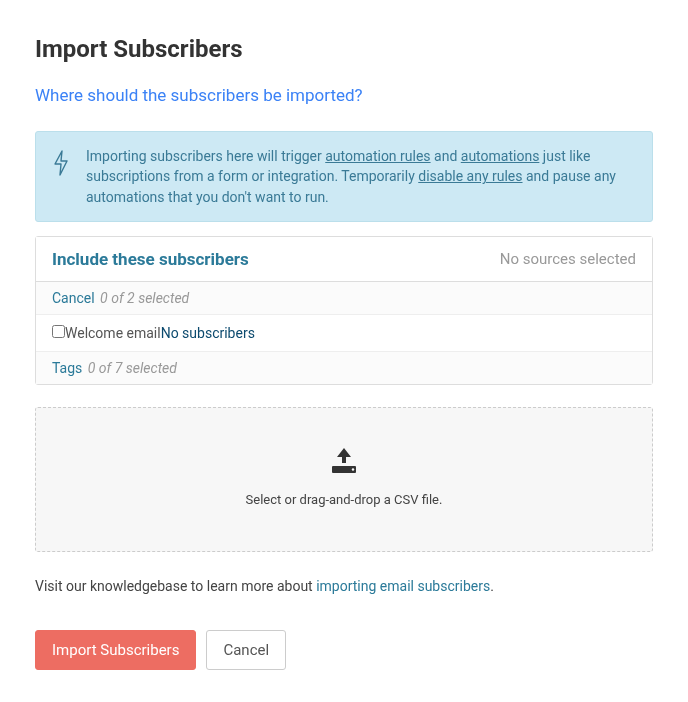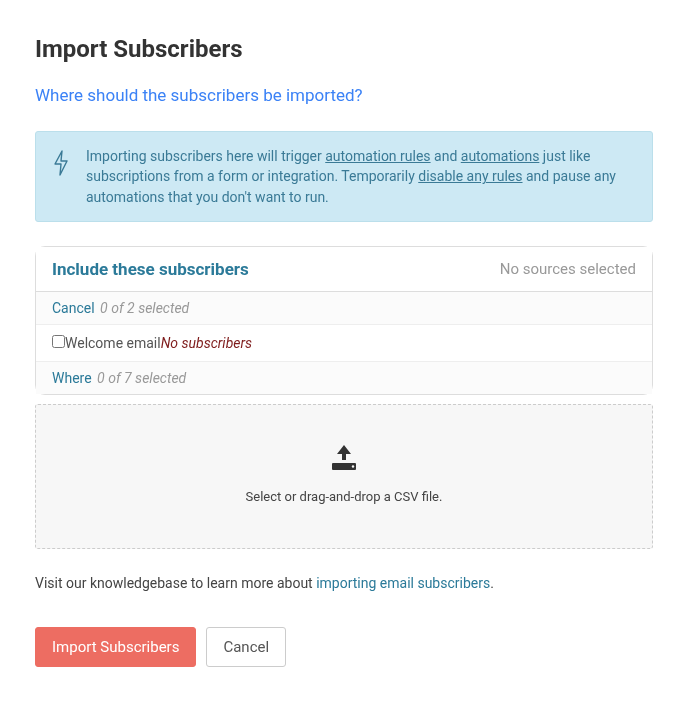--- a/index.html
+++ b/index.html
@@ -24,40 +24,40 @@
       margin-bottom: 26px;
     }
     .info-banner {
       background: #cde9f4;
       border: 1px solid #bbdfeb;
       border-radius: 3px;
       padding: 14px 16px;
       display: flex;
       align-items: flex-start;
       gap: 16px;
-      margin-bottom: 24px;
+      margin-bottom: 14px;
     }
     .info-banner .icon {
       flex-shrink: 0;
       margin-top: 4px;
       color: #3a7a96;
     }
     .info-banner .text {
       font-size: 14px;
       line-height: 1.45;
       color: #3a7a96;
     }
     .info-banner a {
       color: #3a7a96;
       text-decoration: underline;
     }
     .panel {
       border: 1px solid #ddd;
-      border-radius: 10px;
-      margin-bottom: 9px;
+      border-radius: 3px;
+      margin-bottom: 22px;
     }
     .panel-header {
       display: flex;
       justify-content: space-between;
       align-items: center;
       padding: 12px 16px;
       border-bottom: 1px solid #ddd;
       background: #fff;
     }
     .panel-header .title {
@@ -96,22 +96,21 @@
       gap: 0;
       background: #fff;
     }
     .panel-subrow input[type="checkbox"] {
       margin: 0;
     }
     .panel-subrow .item-label {
       color: #555;
     }
     .panel-subrow .item-meta {
-      color: #7f1d1d;
-      font-style: italic;
+      color: #0c4a6e;
     }
     .dropzone {
       border: 1px dashed #ccc;
       border-radius: 3px;
       background: #f7f7f7;
       padding: 40px 20px 44px;
       text-align: center;
       margin-bottom: 26px;
     }
     .dropzone .icon {
@@ -180,21 +179,21 @@
   <div class="panel-row">
     <span class="label">Cancel</span>
     <span class="counter">0 of 2 selected</span>
   </div>
   <div class="panel-subrow">
     <input type="checkbox" style="">
     <span class="item-label">Welcome email</span>
     <span class="item-meta">No subscribers</span>
   </div>
   <div class="panel-row">
-    <span class="label">Where</span>
+    <span class="label">Tags</span>
     <span class="counter">0 of 7 selected</span>
   </div>
 </div>
 
 <div class="dropzone">
   <span class="icon">
     <svg width="30" height="26" viewBox="0 0 30 26" fill="currentColor">
       <path d="M15 0 L22 9 L17 9 L17 15 L13 15 L13 9 L8 9 Z"></path>
       <rect x="3" y="18" width="24" height="7" rx="1"></rect>
       <circle cx="24" cy="21.5" r="1.2" fill="#f7f7f7"></circle>

